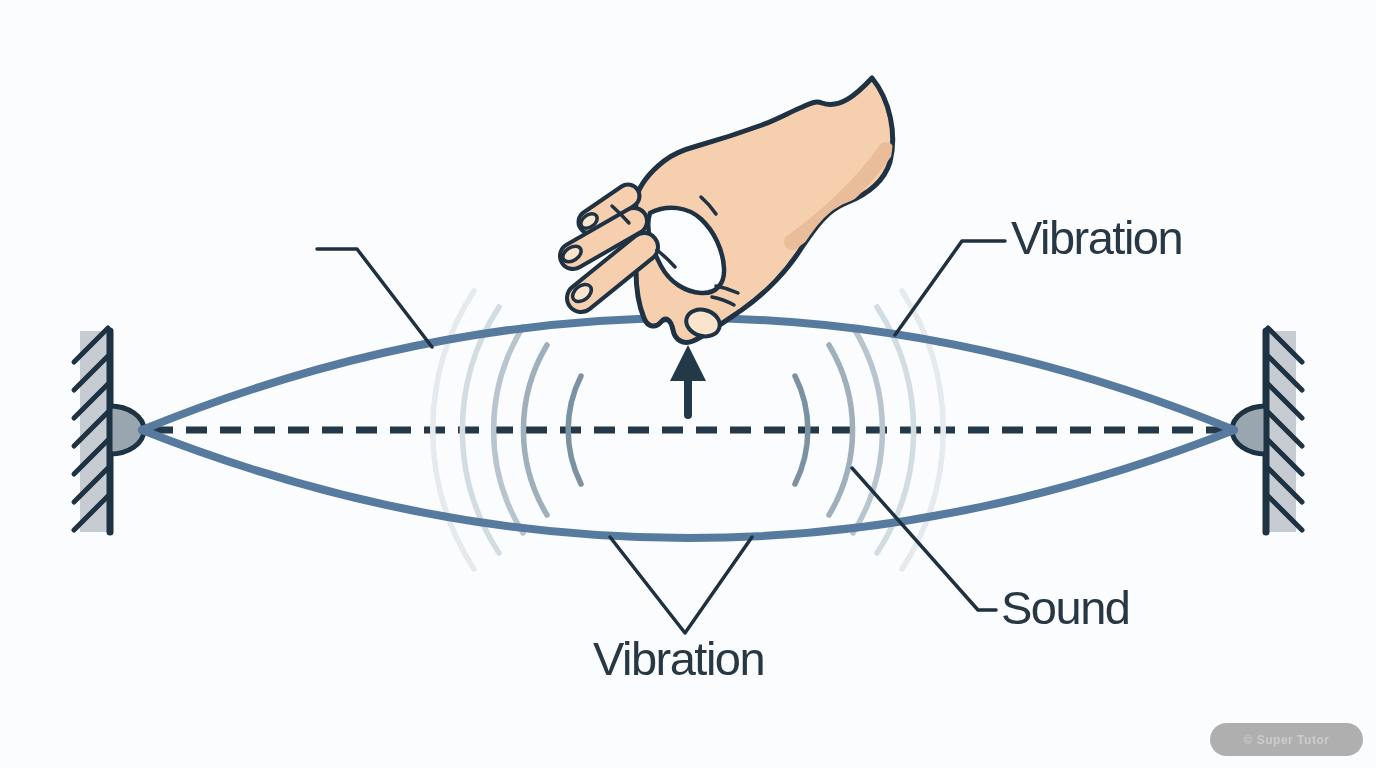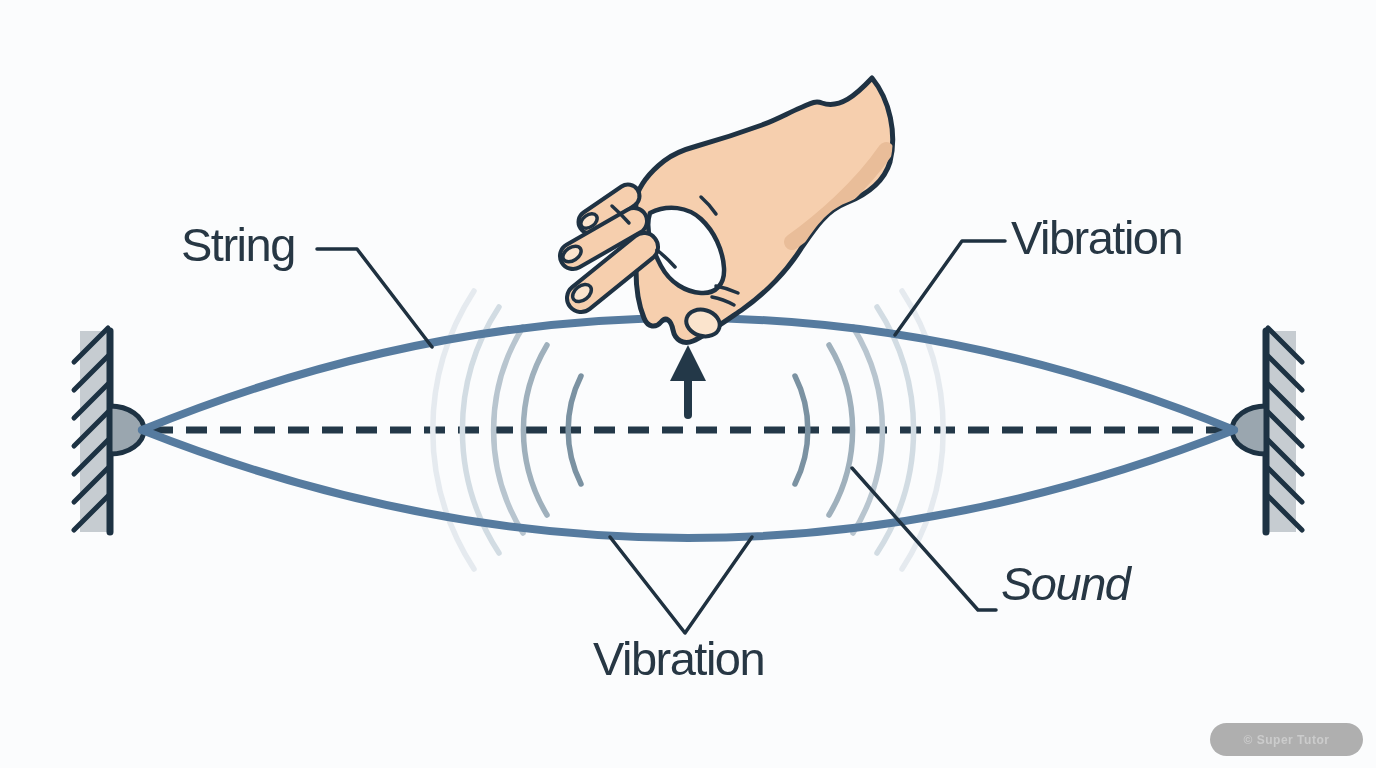--- a/index.html
+++ b/index.html
@@ -14,21 +14,21 @@
     font-size:47px;
     letter-spacing:-1.5px;
     line-height:1;
     color:#273744;
     white-space:nowrap;
     user-select:none;
   }
   #label-string{left:181px; top:221px;}
   #label-vibration-top{left:1011px; top:214px;}
   #label-vibration-bottom{left:593px; top:635px;}
-  #label-sound{left:1001px; top:560px;font-style:italic;}
+  #label-sound{left:1001px; top:584px;}
   #watermark{
     position:absolute; left:1210px; top:723px;
     width:153px; height:33px;
     background:#a9a9a9; opacity:0.92;
     border-radius:17px;
     display:flex; align-items:center; justify-content:center;
     font-size:12px; font-weight:bold; color:#c8c8c8;
     letter-spacing:0.5px;
   }
 </style>
@@ -173,19 +173,18 @@
       <g fill="none" stroke="#1f3243" stroke-width="3.5" stroke-linecap="round">
         <path d="M 716 286 Q 727 288 738 293"></path>
         <path d="M 712 297 Q 723 299 734 305"></path>
         <path d="M 657 250 Q 667 258 675 267"></path>
         <path d="M 612 206 Q 621 214 629 223"></path>
         <path d="M 701 197 Q 710 205 716 214"></path>
       </g>
     </g>
   </svg>
 
-  <div class="diagram-label" id="label-string">String</div>
   <div class="diagram-label" id="label-vibration-top">Vibration</div>
   <div class="diagram-label" id="label-vibration-bottom">Vibration</div>
   <div class="diagram-label" id="label-sound">Sound</div>
 
   <div id="watermark">© Super Tutor</div>
 </div>
 
 </body></html>

